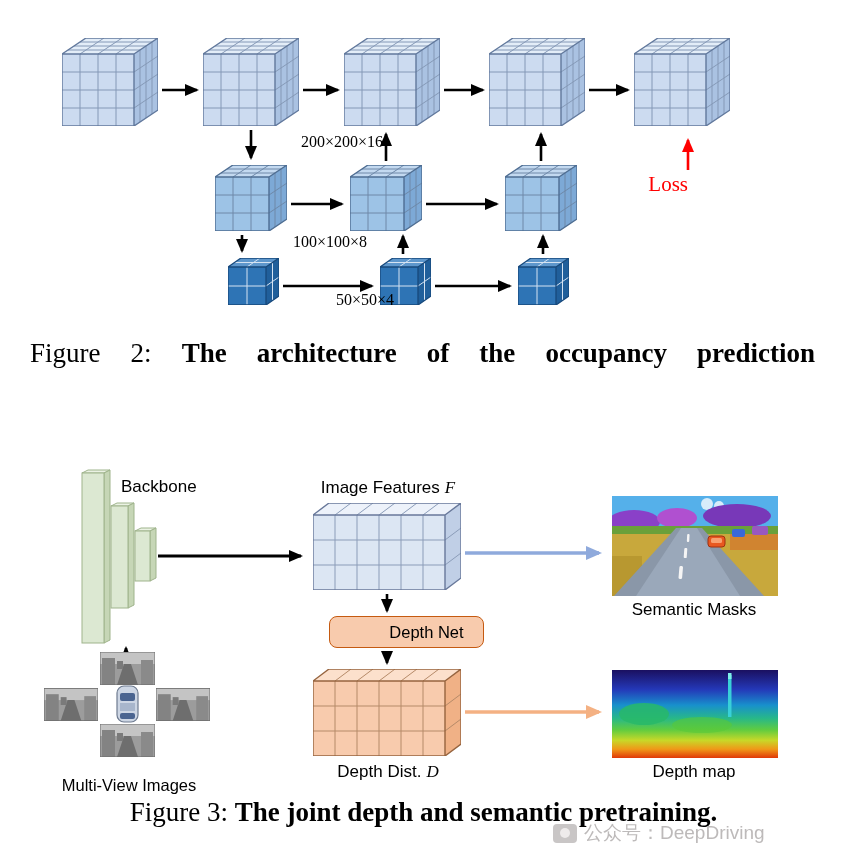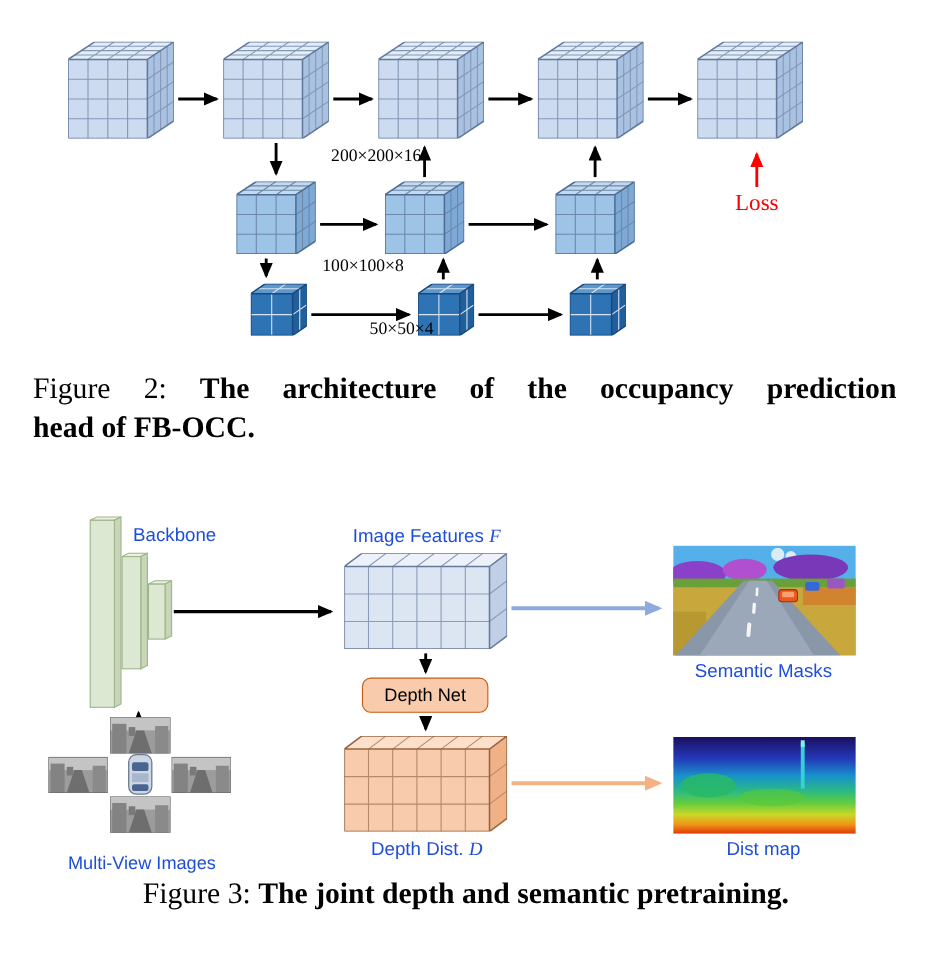--- a/index.html
+++ b/index.html
@@ -14,26 +14,26 @@
   .arr-thick{stroke-width:3;}
   .arr-red{stroke:var(--loss-red,#ff0000);}
   .arr-blue{stroke:var(--semantic-arrow-blue,#8faadc);stroke-width:3.6;}
   .arr-orange{stroke:var(--depth-arrow-orange,#f4b183);stroke-width:3.6;}
   
   .caption{font-family:"Liberation Serif",serif;font-size:27px;line-height:35px;color:#000;}
   .caption b{font-weight:bold;}
   .cap-justify{text-align:justify;text-align-last:justify;}
   .cap-center{text-align:center;}
   
-  .fig-label{font-size:17px;color:#1d4ed8;white-space:nowrap;}
+  .fig-label{font-size:17px;color:#000000;white-space:nowrap;}
   .center{text-align:center;}
   .mathvar{font-family:"Liberation Serif",serif;font-style:italic;margin-left:5px;}
   .depthnet-box{background:var(--depthnet-fill,#f8cbad);border:1.5px solid var(--depthnet-border,#c55a11);
     border-radius:8px;display:flex;align-items:center;justify-content:center;
-    font-size:16.5px;color:#000;}
+    font-size:16.5px;color:#000;padding-left:40px;}
   
   .watermark{display:flex;align-items:center;gap:7px;color:var(--watermark-gray,#bdbaba);
     font-size:19px;white-space:nowrap;}
   .watermark-icon{width:24px;height:19px;background:#c9c6c6;border-radius:4px;position:relative;display:inline-block;}
   .watermark-icon::after{content:"";position:absolute;left:7px;top:4.5px;width:10px;height:10px;border-radius:50%;background:#eeebeb;}
 </style>
 </head>
 <body>
 
 <div class="page">
@@ -148,25 +148,24 @@
     <path class="arr" d="M283,286 H372" marker-end="url(#ahb)"></path>
     <path class="arr" d="M435,286 H510" marker-end="url(#ahb)"></path>
     <path class="arr" d="M403,254 V236" marker-end="url(#ahb)"></path>
     <path class="arr" d="M543,254 V236" marker-end="url(#ahb)"></path>
     <path class="arr arr-red" d="M688,170 V140" marker-end="url(#ahr)"></path>
   </svg>
 
   <div class="abs dim-label" style="left:257px;top:133px;">200×200×16</div>
   <div class="abs dim-label" style="left:249px;top:233px;">100×100×8</div>
   <div class="abs dim-label" style="left:292px;top:291px;">50×50×4</div>
-  <div class="abs loss-label" style="left:656px;top:172px;width:64px;">Loss</div>
+  <div class="abs loss-label" style="left:624px;top:172px;width:64px;text-align:right;">Loss</div>
 
   <div class="abs caption" style="left:30px;top:336px;width:785px;">
     <div class="cap-justify"><span>Figure 2:</span> <b>The architecture of the occupancy prediction</b></div>
-    <div><b>head of FB-OCC.</b></div>
   </div>
 
   <svg class="abs" style="left:0;top:460px;" width="847" height="350" viewBox="0 0 847 350">
 
     <g transform="translate(82,10)">
       <g>
         <polygon points="0,3 6,0 28,0 22,3" fill="#ebf2e4" stroke="#9fb48c" stroke-width="1"></polygon>
         <polygon points="22,3 28,0 28,170 22,173" fill="#c6d6b6" stroke="#9fb48c" stroke-width="1"></polygon>
         <rect x="0" y="3" width="22" height="170" style="fill:var(--backbone-green,#dce8d2)" stroke="#9fb48c" stroke-width="1"></rect>
       </g>
@@ -236,21 +235,25 @@
     </g>
   </svg>
 
   <div class="abs fig-label" style="left:121px;top:477px;">Backbone</div>
   <div class="abs fig-label center" style="left:297px;top:478px;width:182px;"><span>Image Features</span><i class="mathvar">F</i></div>
   <div class="abs depthnet-box" style="left:329px;top:616px;width:113px;height:30px;">
       <span>Depth Net</span>
     </div>
   <div class="abs fig-label center" style="left:297px;top:762px;width:182px;"><span>Depth Dist.</span><i class="mathvar">D</i></div>
   <div class="abs fig-label center" style="left:608px;top:600px;width:172px;">Semantic Masks</div>
-  <div class="abs fig-label center" style="left:608px;top:762px;width:172px;">Dist map</div>
+  <div class="abs fig-label center" style="left:608px;top:762px;width:172px;">Depth map</div>
   <div class="abs fig-label center" style="left:40px;top:776px;width:178px;font-size:16.5px;">Multi-View Images</div>
 
   <div class="abs caption cap-center" style="left:0;top:795px;width:847px;">
     <span>Figure 3:</span> <b>The joint depth and semantic pretraining.</b>
   </div>
 
+  <div class="abs watermark" style="left:553px;top:820px;">
+    <span class="watermark-icon"></span>
+    <span>公众号：DeepDriving</span>
+  </div>
 
 </div>
 
 </body></html>

